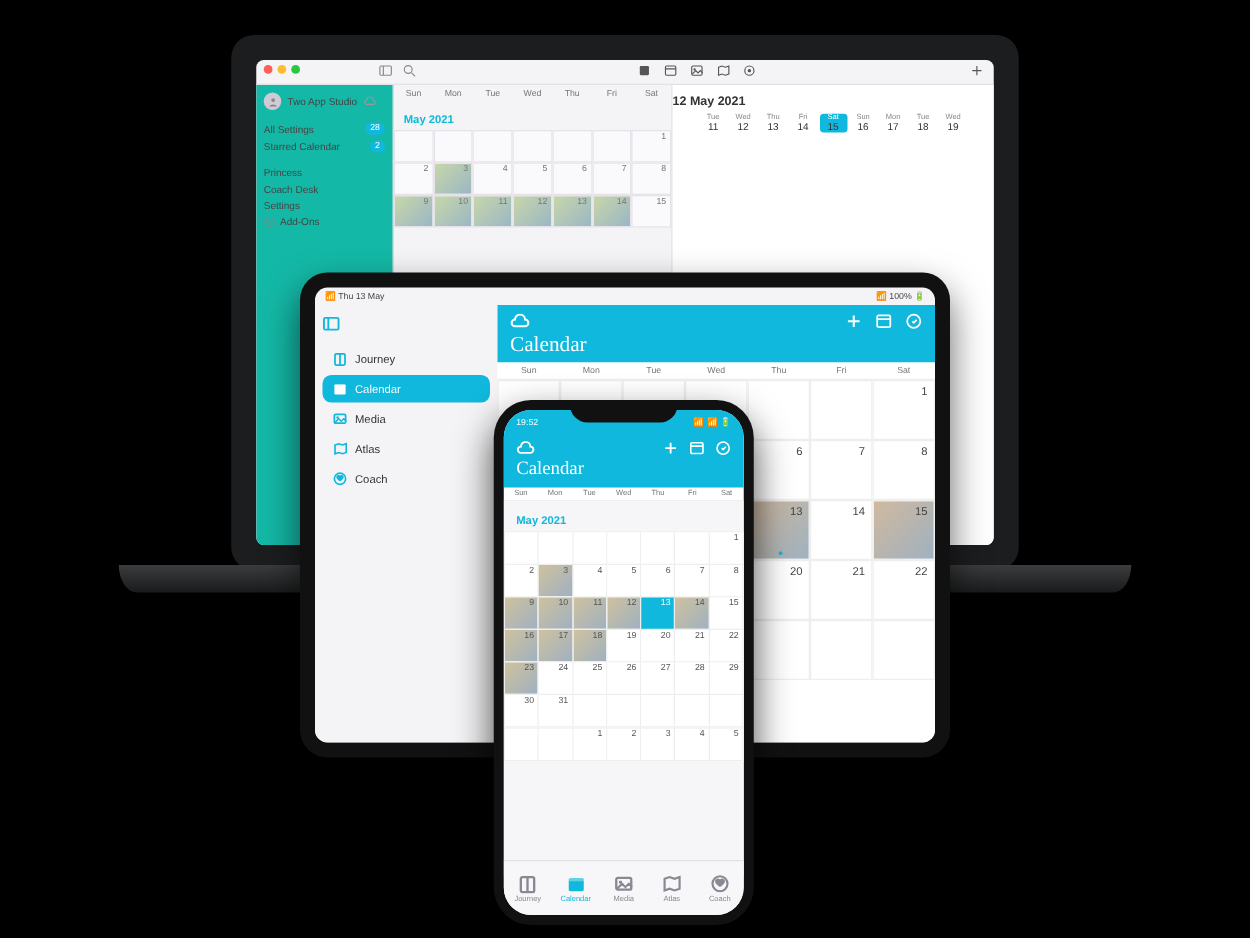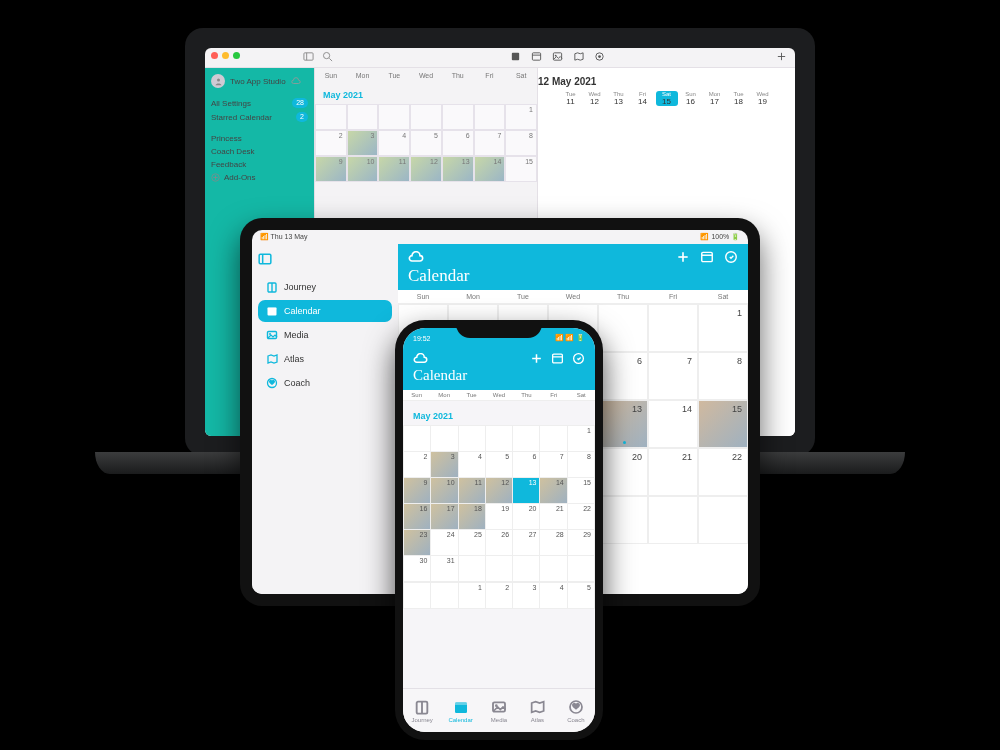--- a/index.html
+++ b/index.html
@@ -181,21 +181,21 @@
           <span>All Settings</span>
           <span class="badge">28</span>
         </div>
         <div class="mac-row">
           <span>Starred Calendar</span>
           <span class="badge">2</span>
         </div>
         <div class="mac-sec2">
           <div>Princess</div>
           <div>Coach Desk</div>
-          <div>Feedback</div>
+          <div>Settings</div>
           <div style="display:flex;align-items:center;gap:4px;">
             <svg width="9" height="9" viewBox="0 0 12 12">
                 <circle cx="6" cy="6" r="5" fill="none" stroke="#888"></circle>
                 <line x1="6" y1="3" x2="6" y2="9" stroke="#888"></line>
                 <line x1="3" y1="6" x2="9" y2="6" stroke="#888"></line>
               </svg>
             <span>Add-Ons</span>
           </div>
         </div>
       </div>

